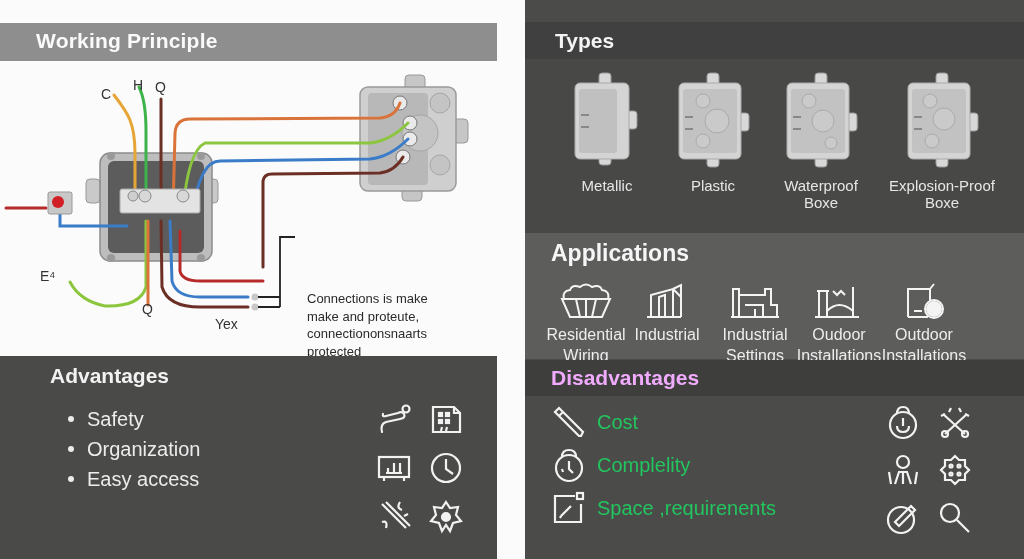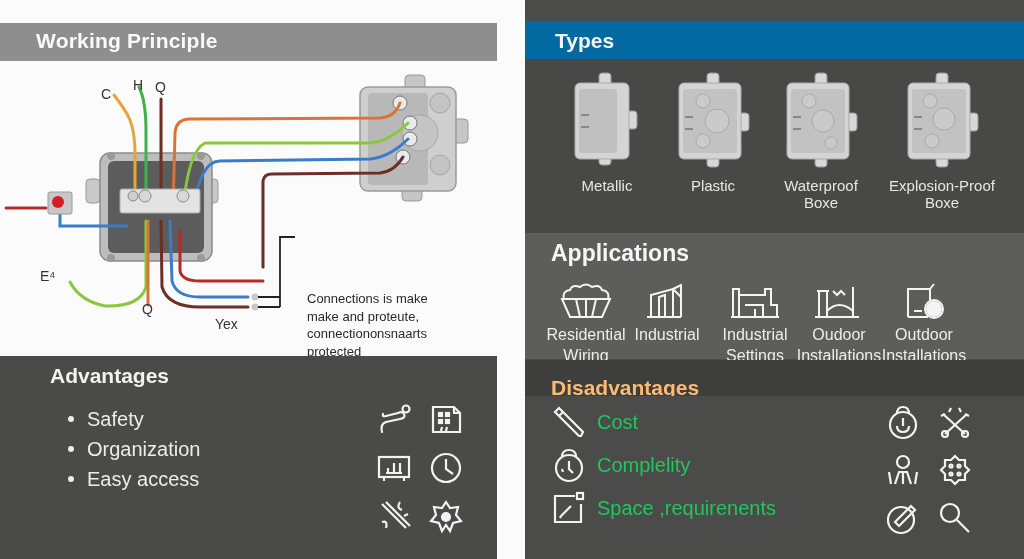--- a/index.html
+++ b/index.html
@@ -19,35 +19,35 @@
   .adv h2 { position: absolute; left: 50px; top: 8px; font-size: 21px; font-weight: bold; color: #f2f2f2; }
   .adv ul { position: absolute; left: 68px; top: 48px; list-style: none; }
   .adv li { font-size: 20px; color: #ececec; height: 30px; line-height: 30px; }
   .adv li .dot { display: inline-block; width: 6px; height: 6px; border-radius: 50%; background: #ececec; margin-right: 13px; vertical-align: middle; position: relative; top: -2px; }
   .icon-grid { position: absolute; display: grid; grid-template-columns: 40px 40px; column-gap: 12px; row-gap: 8px; }
   .icon-grid .ic { width: 40px; height: 40px; display: flex; align-items: center; justify-content: center; }
   .icon-grid svg { width: 36px; height: 36px; }
 
   
   .right-bg { position: absolute; left: 525px; top: 0; width: 499px; height: 559px; background: #4b4b4a; }
-  .types-hdr { position: absolute; left: 525px; top: 22px; width: 499px; height: 37px; background: #0369a1; }
+  .types-hdr { position: absolute; left: 525px; top: 22px; width: 499px; height: 37px; background: #404040; }
   .types-hdr h2 { position: absolute; left: 30px; top: 7px; font-size: 21px; font-weight: bold; color: #f4f4f4; }
   .types { position: absolute; left: 525px; top: 59px; width: 499px; height: 174px; background: #484847; }
   .type-item { position: absolute; top: 12px; width: 120px; text-align: center; }
   .type-item svg { width: 80px; height: 98px; display: block; margin: 0 auto; }
   .type-item .tl { font-size: 15px; color: #e6e6e6; line-height: 17px; margin-top: 8px; }
 
   .apps { position: absolute; left: 525px; top: 233px; width: 499px; height: 126px; background: #5d5d5c; }
   .apps h2 { position: absolute; left: 26px; top: 7px; font-size: 23px; font-weight: bold; color: #f6f6f6; }
   .app-item { position: absolute; top: 48px; width: 90px; text-align: center; }
   .app-item svg { width: 60px; height: 40px; display: block; margin: 0 auto; }
   .app-item .al { font-size: 16px; color: #ededed; line-height: 14px; margin-top: 7px; }
 
   .dis-hdr { position: absolute; left: 525px; top: 360px; width: 499px; height: 36px; background: #3e3e3d; }
-  .dis-hdr h2 { position: absolute; left: 26px; top: 16px; font-size: 21px; font-weight: bold; color: #fdba74; text-decoration: underline; }
+  .dis-hdr h2 { position: absolute; left: 26px; top: 6px; font-size: 21px; font-weight: bold; color: #f0abfc; }
   .dis { position: absolute; left: 525px; top: 396px; width: 499px; height: 163px; background: #4b4b4a; }
   .dis-row { position: absolute; left: 26px; height: 40px; display: flex; align-items: center; }
   .dis-row svg { width: 36px; height: 36px; margin-right: 10px; }
   .dis-row span { font-size: 20px; color: #22c55e; }
 </style>
 </head>
 <body>
 
 <div class="left-hdr">
   <h2>Working Principle</h2>

